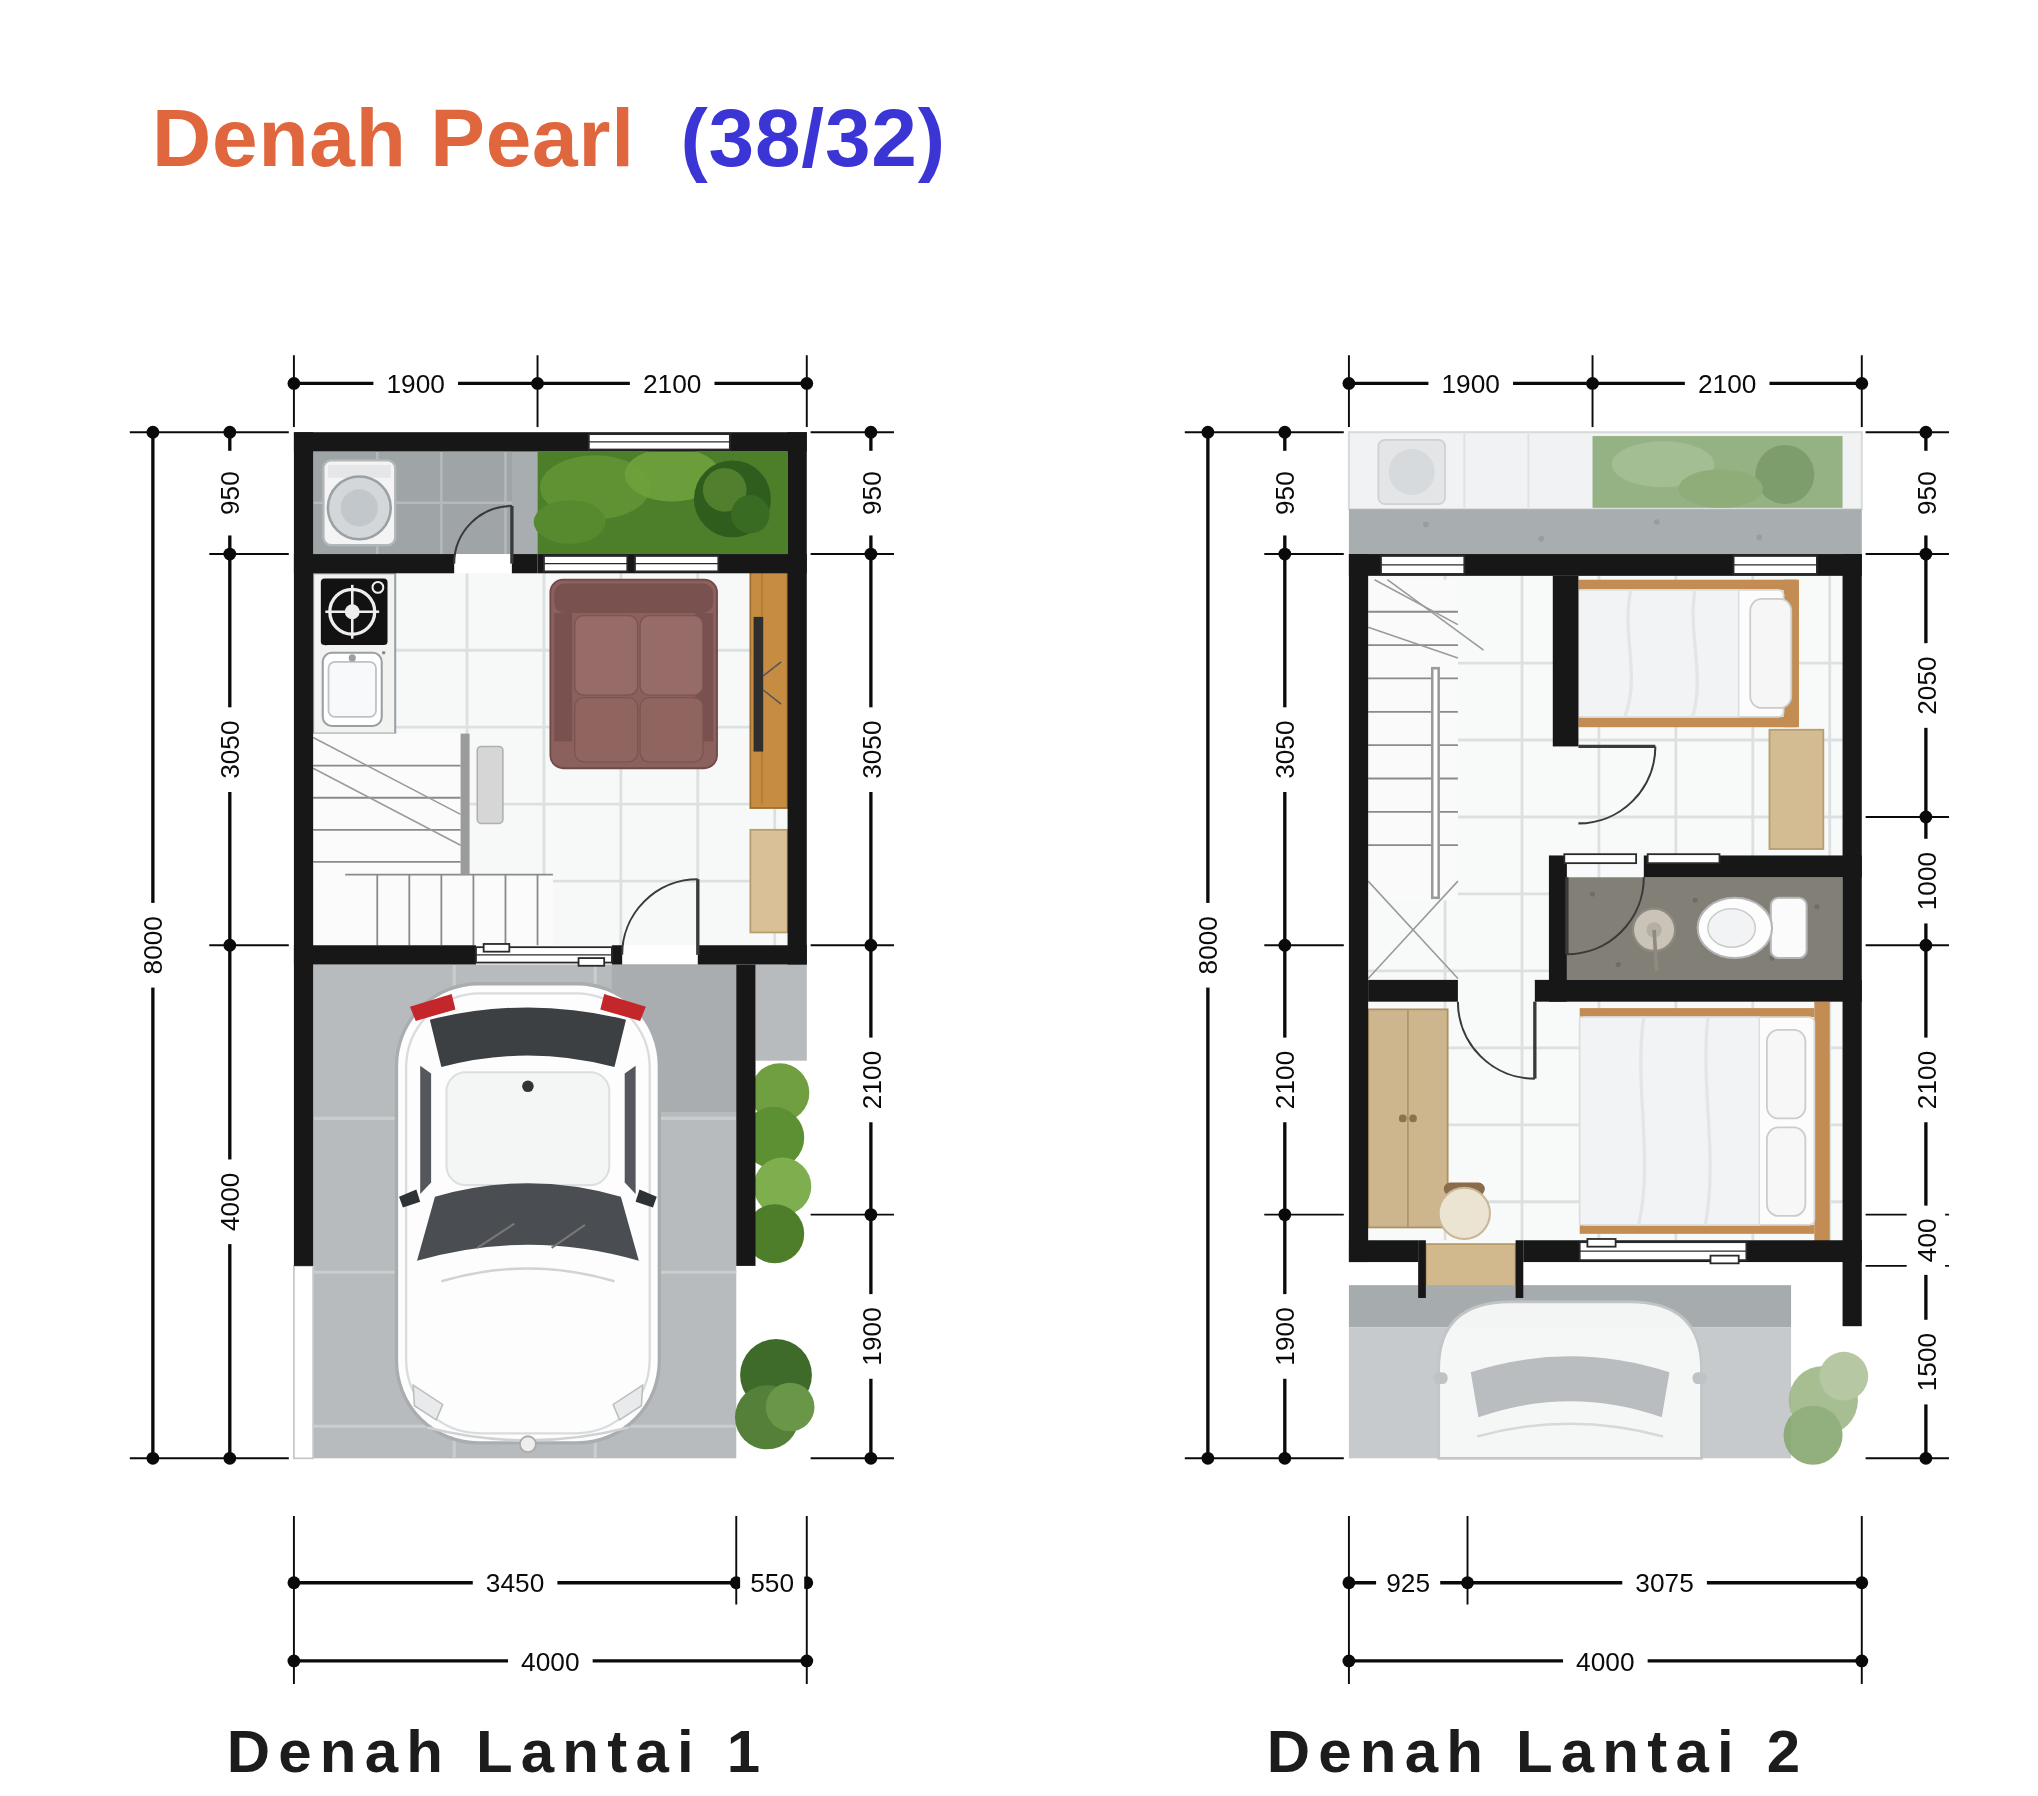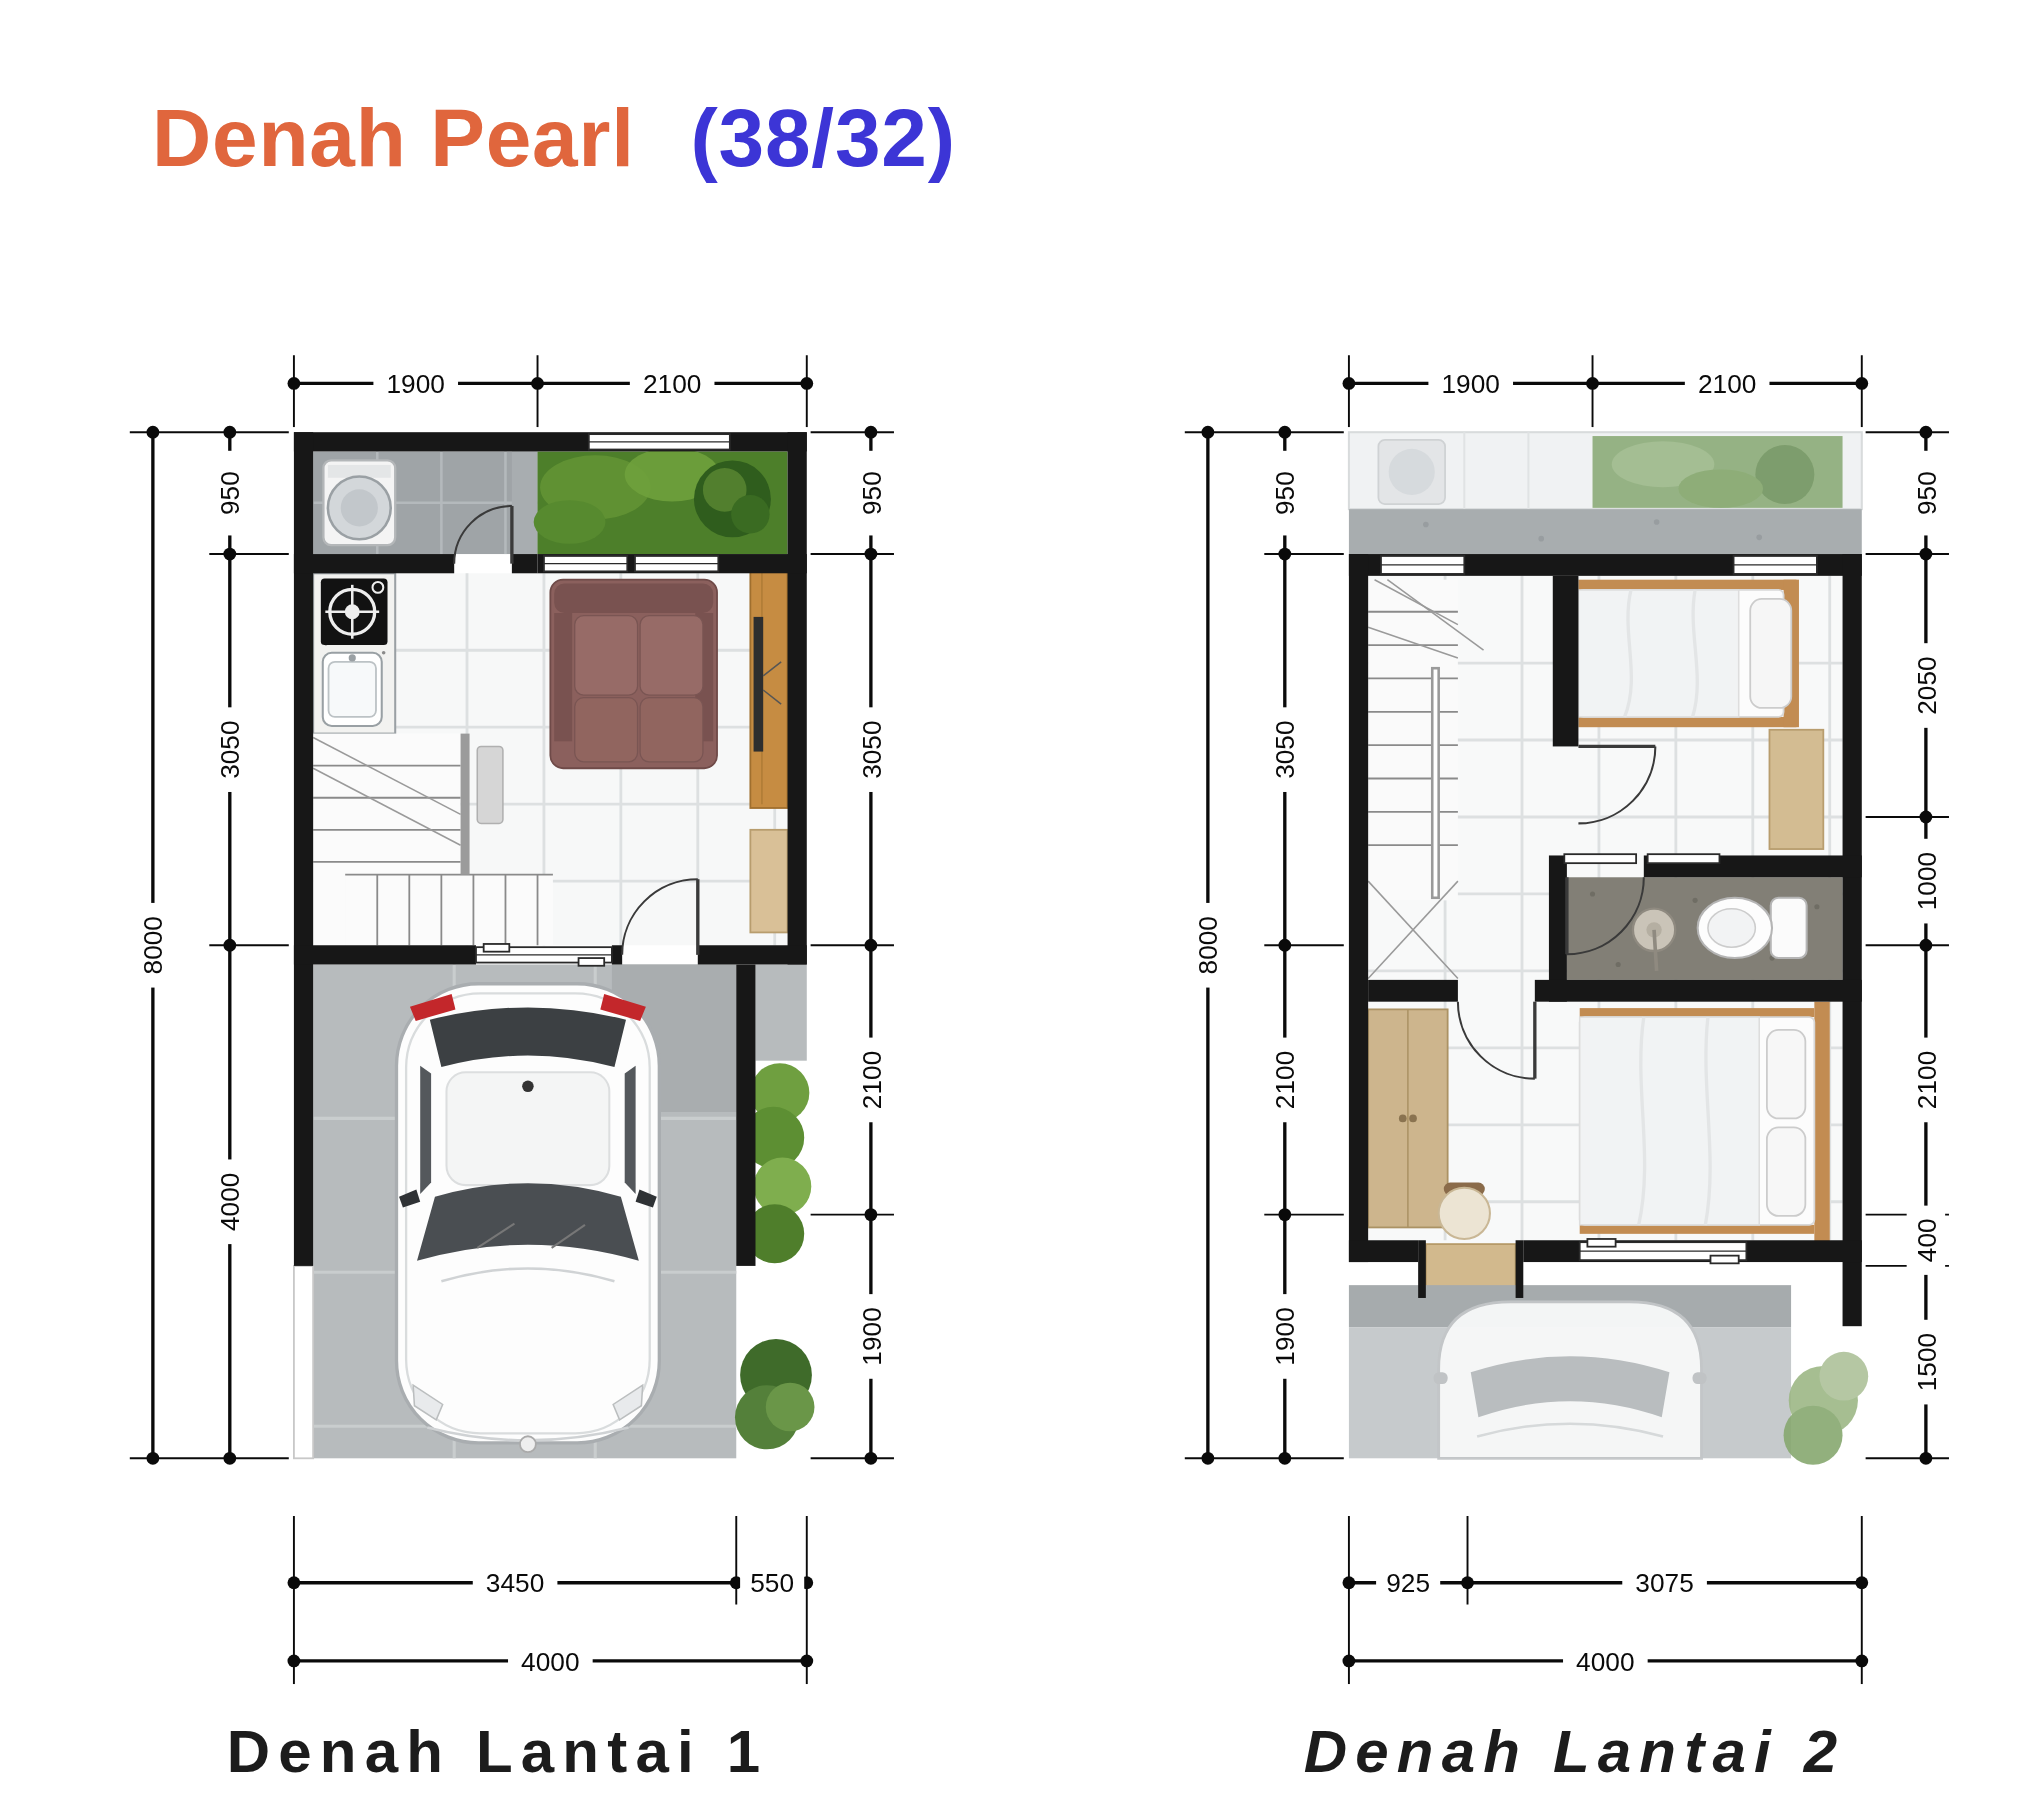--- a/index.html
+++ b/index.html
@@ -5,28 +5,28 @@
   html,body{margin:0;padding:0;}
   body{
     width:2039px;height:1796px;position:relative;background:#ffffff;
     font-family:"Liberation Sans",sans-serif;overflow:hidden;
   }
   .sheet-title{
     position:absolute;left:152px;top:92px;font-size:82px;line-height:1.12;
     font-weight:600;letter-spacing:0.8px;white-space:nowrap;
   }
   .t-main{color:var(--c-title-main,#e0663d);}
-  .t-suffix{color:var(--c-title-suffix,#3c35d6);margin-left:32px;}
+  .t-suffix{color:var(--c-title-suffix,#3c35d6);margin-left:22px;}
   .plan-caption{
     position:absolute;top:1717px;width:559px;text-align:center;
     font-size:60px;font-weight:600;letter-spacing:8.2px;
     color:var(--c-caption,#1c1c1c);white-space:nowrap;
   }
   #caption-1{left:218px;}
-  #caption-2{left:1295px;font-style:italic;}
+  #caption-2{left:1258px;}
   .plan-svg{position:absolute;top:336px;width:827px;height:1366px;}
   #plan1-svg{left:108px;}
   #plan2-svg{left:1163px;}
   svg text.dim{
     font-family:"Liberation Sans",sans-serif;font-size:205px;
     fill:var(--c-dimension,#0a0a0a);text-anchor:middle;
   }
   svg .dimline{stroke:#0a0a0a;stroke-width:26;fill:none;}
   svg .extline{stroke:#0a0a0a;stroke-width:15;fill:none;}
   svg .dot{fill:#0a0a0a;}

